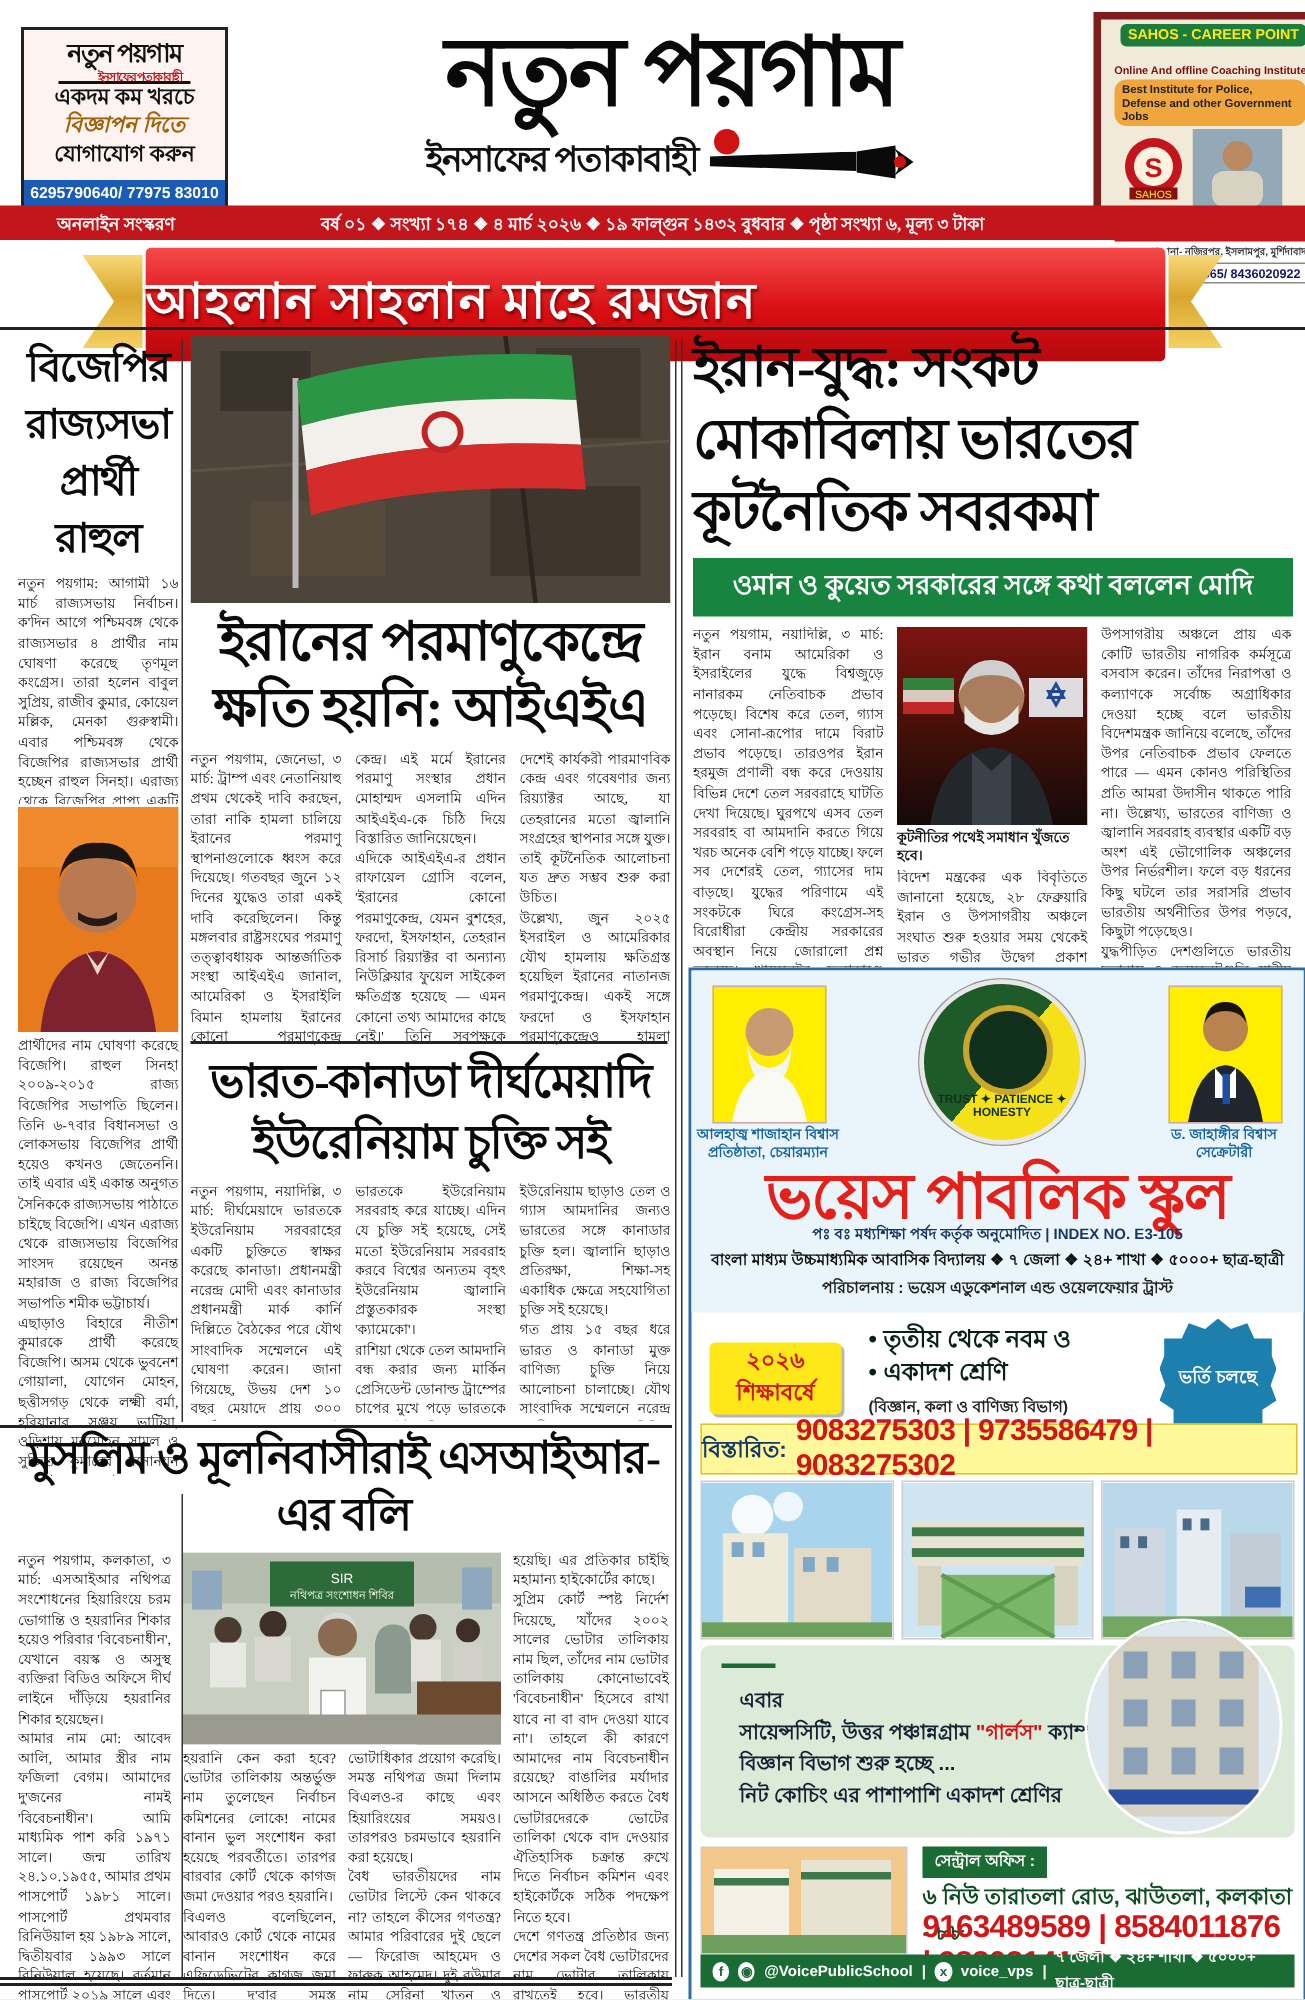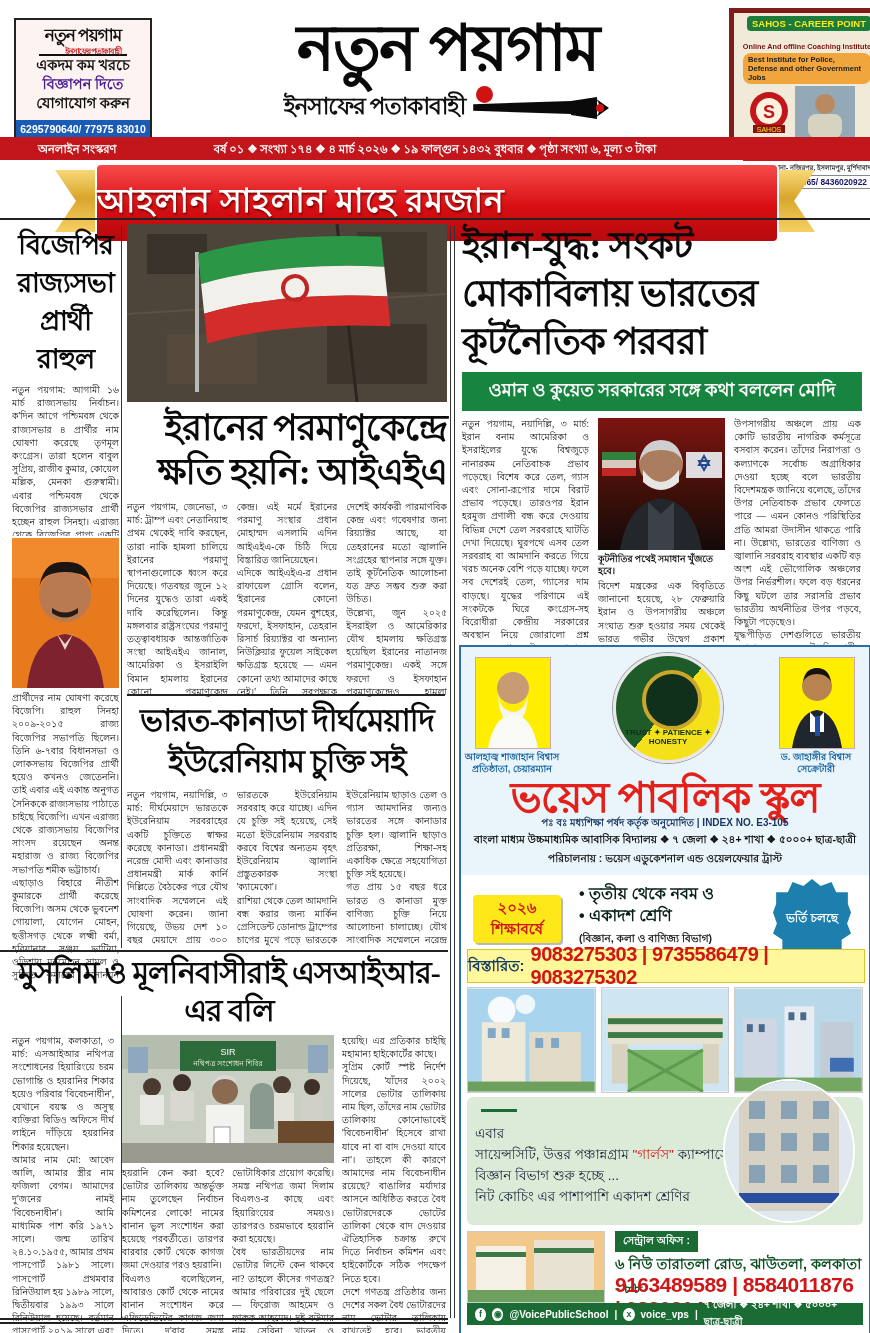--- a/index.html
+++ b/index.html
@@ -9,21 +9,21 @@
   .just{text-align:justify;}
   .hide-of{overflow:hidden;}
   .pre{white-space:pre-line;}
 
   
   .left-ad{left:14px;top:18px;width:134px;height:118px;background:#fdf3f0;border:2px solid #222;
            display:flex;flex-direction:column;align-items:center;}
   .la-logo{font-weight:bold;font-size:17px;border-bottom:2px solid #111;padding:2px 6px 0 6px;letter-spacing:-1px;}
   .la-logo i{font-style:normal;color:#c3161c;font-size:8px;display:block;text-align:right;line-height:4px;}
   .la-l{font-weight:bold;font-size:14.5px;line-height:19px;}
-  .la-red{color:#4c1d95;}
+  .la-red{color:#a16207;font-style:italic;}
   .la-phone{margin-top:auto;width:100%;background:#1a5bb5;color:#fff;font-weight:bold;font-size:10.5px;
             text-align:center;padding:3px 0;font-family:"Liberation Sans",sans-serif;}
 
   .masthead{left:175px;top:14px;width:545px;height:118px;text-align:center;}
   .logo-main{font-weight:bold;font-size:64px;line-height:70px;letter-spacing:-2px;color:#090909;position:relative;}
   .logo-dot{position:absolute;left:301px;top:72px;width:17px;height:17px;border-radius:50%;background:#cf1313;}
   .logo-sub-row{display:flex;align-items:center;justify-content:center;margin-top:4px;}
   .logo-sub{font-weight:bold;font-size:23px;letter-spacing:-1px;}
   .logo-strip{width:98px;height:13px;background:#0a0a0a;margin-left:8px;
               clip-path:polygon(0 25%,100% 0,100% 100%,0 75%);}
@@ -94,21 +94,21 @@
            font-weight:bold;font-size:12px;line-height:20px;display:flex;align-items:center;justify-content:center;
            text-align:center;clip-path:polygon(50% 0,61% 9%,75% 4%,81% 17%,96% 17%,96% 32%,100% 43%,95% 57%,100% 70%,88% 78%,88% 92%,73% 92%,63% 100%,50% 93%,37% 100%,27% 92%,12% 92%,12% 78%,0 70%,5% 57%,0 43%,4% 32%,4% 17%,19% 17%,25% 4%,39% 9%);}
   .v-phonebar{position:absolute;left:6px;top:302px;width:396px;height:32px;background:#fff89a;border:1px solid #d8c62a;
               display:flex;align-items:center;justify-content:center;font-weight:bold;}
   .v-phonebar .lbl{color:#123a6b;font-size:15px;margin-right:6px;}
   .v-phonebar .num{color:#d01616;font-size:20px;font-family:"Liberation Sans",sans-serif;letter-spacing:-0.5px;}
   .v-pics{position:absolute;left:6px;top:340px;width:396px;height:104px;display:flex;gap:5px;}
   .v-pics svg{border:1px solid #ccc;}
   .v-notice{position:absolute;left:6px;top:450px;width:396px;height:128px;background:#dcead8;border-radius:6px;}
   .v-notice .tick{position:absolute;left:14px;top:12px;width:36px;height:3px;background:#1b6b34;}
-  .v-notice .nt{position:absolute;left:8px;top:26px;font-size:13.5px;font-weight:normal;color:#123;line-height:21px;}
+  .v-notice .nt{position:absolute;left:26px;top:26px;font-size:13.5px;font-weight:bold;color:#123;line-height:21px;}
   .v-notice .red{color:#d01616;}
   .v-circle{position:absolute;right:8px;top:-18px;width:128px;height:140px;border-radius:50%;overflow:hidden;border:2px solid #fff;}
   .v-office{position:absolute;left:6px;top:584px;width:396px;height:72px;}
   .v-office .tag{position:absolute;left:148px;top:0;background:#1b6b34;color:#fff;font-weight:bold;
                  font-size:10.5px;padding:2px 8px;}
   .v-office .addr{position:absolute;left:148px;top:22px;color:#0d4d22;font-weight:bold;font-size:14.5px;}
   .v-office .ph{position:absolute;left:148px;top:42px;color:#d01616;font-weight:bold;font-size:21px;letter-spacing:-0.5px;}
   .v-footer{position:absolute;left:6px;top:656px;width:396px;height:22px;background:#1b6b34;color:#fff;
             display:flex;align-items:center;font-size:10px;font-weight:bold;padding:0 8px;box-sizing:border-box;gap:6px;}
   .soc{width:13px;height:13px;border-radius:50%;background:#fff;color:#1b6b34;display:inline-flex;
@@ -217,21 +217,21 @@
       <path d="M210 0 L230 178" stroke="#2c2620" stroke-width="3"></path>
       <path d="M0 90 L320 70" stroke="#5d5242" stroke-width="2"></path>
       <rect x="68" y="28" width="4" height="140" fill="#b9b9b9"></rect>
       <g transform="rotate(-6 72 40)">
         <path d="M72 30 Q150 16 256 32 L256 62 Q150 46 72 60 Z" fill="#2a9646"></path>
         <path d="M72 60 Q150 46 256 62 L256 92 Q150 76 72 90 Z" fill="#f2f0ea"></path>
         <path d="M72 90 Q150 76 256 92 L256 122 Q150 106 72 120 Z" fill="#d42b2b"></path>
         <circle cx="165" cy="74" r="12" fill="none" stroke="#c02424" stroke-width="4"></circle>
       </g>
     </svg>
-    <div class="hl" style="font-size:36px;line-height:44px;text-align:right;margin-top:4px;">ইরানের পরমাণুকেন্দ্রে ক্ষতি হয়নি: আইএইএ</div>
+    <div class="hl" style="font-size:36px;line-height:44px;text-align:center;margin-top:4px;">ইরানের পরমাণুকেন্দ্রে ক্ষতি হয়নি: আইএইএ</div>
     <div style="display:flex;gap:9px;margin-top:7px;">
       <div class="body-txt just pre hide-of" style="width:101px;height:196px;">নতুন পয়গাম, জেনেভা, ৩ মার্চ: ট্রাম্প এবং নেতানিয়াহু প্রথম থেকেই দাবি করছেন, তারা নাকি হামলা চালিয়ে ইরানের পরমাণু স্থাপনাগুলোকে ধ্বংস করে দিয়েছে। গতবছর জুনে ১২ দিনের যুদ্ধেও তারা একই দাবি করেছিলেন। কিন্তু মঙ্গলবার রাষ্ট্রসংঘের পরমাণু তত্ত্বাবধায়ক আন্তর্জাতিক সংস্থা আইএইএ জানাল, আমেরিকা ও ইসরাইলি বিমান হামলায় ইরানের কোনো পরমাণুকেন্দ্র ক্ষতিগ্রস্ত হয়নি। ইরানের রাষ্ট্রদূত রেজা নাজাফির দাবি, রবিবার ইসরাইল-আমেরিকার যৌথ হামলায় আংশিক ক্ষতি হয়েছে তাঁদের একটি পরমাণুকেন্দ্রের। সেটি হল নাতানজ</div>
       <div class="body-txt just pre hide-of" style="width:101px;height:196px;">কেন্দ্র। এই মর্মে ইরানের পরমাণু সংস্থার প্রধান মোহাম্মদ এসলামি এদিন আইএইএ-কে চিঠি দিয়ে বিস্তারিত জানিয়েছেন।
 এদিকে আইএইএ-র প্রধান রাফায়েল গ্রোসি বলেন, 'ইরানের কোনো পরমাণুকেন্দ্র, যেমন বুশহের, ফরদো, ইসফাহান, তেহরান রিসার্চ রিয়্যাক্টর বা অন্যান্য নিউক্লিয়ার ফুয়েল সাইকেল ক্ষতিগ্রস্ত হয়েছে — এমন কোনো তথ্য আমাদের কাছে নেই।' তিনি সবপক্ষকে সর্বোচ্চ সতর্কতা অবলম্বন করে উত্তেজনা প্রশমনের আহ্বান জানান। আরও বলেন, মধ্যপ্রাচ্যের যুদ্ধ পরিস্থিতি ভয়ংকর এবং এতে পরমাণু নিরাপত্তার ক্ষেত্রে ঝুঁকি বাড়ছে। ইরান-সহ অনেক</div>
       <div class="body-txt just pre hide-of" style="width:101px;height:196px;">দেশেই কার্যকরী পারমাণবিক কেন্দ্র এবং গবেষণার জন্য রিয়্যাক্টর আছে, যা তেহরানের মতো জ্বালানি সংগ্রহের স্থাপনার সঙ্গে যুক্ত। তাই কূটনৈতিক আলোচনা যত দ্রুত সম্ভব শুরু করা উচিত।
 উল্লেখ্য, জুন ২০২৫ ইসরাইল ও আমেরিকার যৌথ হামলায় ক্ষতিগ্রস্ত হয়েছিল ইরানের নাতানজ পরমাণুকেন্দ্র। একই সঙ্গে ফরদো ও ইসফাহান পরমাণুকেন্দ্রেও হামলা চালানো হয়েছিল। হামলার বিষয়টি নিশ্চিত করেছিল আন্তর্জাতিক পরমাণু সংস্থা আইএইএ। তবে সেবারও পরমাণু কেন্দ্রগুলিতে লক্ষ্য করে হামলা হলেও তেমন বড় ধরনের ক্ষতি হয়নি।</div>
     </div>
   </div>
   <div class="abs hr-mid" style="left:127px;top:694px;width:318px;"></div>
 
@@ -242,21 +242,21 @@
 উল্লেখ্য, বিশ্বের দ্বিতীয় বৃহত্তম ইউরেনিয়াম সরবরাহকারী দেশ কানাডা। তারা ২০১৩ সাল থেকে</div>
       <div class="body-txt just pre hide-of" style="width:101px;height:158px;">ভারতকে ইউরেনিয়াম সরবরাহ করে যাচ্ছে। এদিন যে চুক্তি সই হয়েছে, সেই মতো ইউরেনিয়াম সরবরাহ করবে বিশ্বের অন্যতম বৃহৎ ইউরেনিয়াম জ্বালানি প্রস্তুতকারক সংস্থা 'ক্যামেকো'।
 রাশিয়া থেকে তেল আমদানি বন্ধ করার জন্য মার্কিন প্রেসিডেন্ট ডোনাল্ড ট্রাম্পের চাপের মুখে পড়ে ভারতকে এখন ইউরেনিয়াম, তেল, গ্যাস আর কয়লার মতো জ্বালানির বিকল্প উৎসের খোঁজ করতে হচ্ছে।
 সেই সূত্রেই কানাডার প্রধানমন্ত্রীর এই ভারত সফর।</div>
       <div class="body-txt just pre hide-of" style="width:101px;height:158px;">ইউরেনিয়াম ছাড়াও তেল ও গ্যাস আমদানির জন্যও ভারতের সঙ্গে কানাডার চুক্তি হল। জ্বালানি ছাড়াও প্রতিরক্ষা, শিক্ষা-সহ একাধিক ক্ষেত্রে সহযোগিতা চুক্তি সই হয়েছে।
 গত প্রায় ১৫ বছর ধরে ভারত ও কানাডা মুক্ত বাণিজ্য চুক্তি নিয়ে আলোচনা চালাচ্ছে। যৌথ সাংবাদিক সম্মেলনে নরেন্দ্র মোদী কানাডার সঙ্গে বিভিন্ন ক্ষেত্র সহযোগিতার কথা উল্লেখ করে বলেন, কারিগরি আর উদ্ভাবনের ব্যাপারে দুটি দেশ স্বাভাবিক সহযোগী।</div>
     </div>
   </div>
 
   <div class="abs" style="left:462px;top:222px;width:400px;">
-    <div class="hl" style="font-size:37px;line-height:48px;">ইরান-যুদ্ধ: সংকট মোকাবিলায় ভারতের কূটনৈতিক পরবরা</div>
+    <div class="hl" style="font-size:37px;line-height:48px;">ইরান-যুদ্ধ: সংকট মোকাবিলায় ভারতের কূটনৈতিক সবরকমা</div>
     <div style="background:#17853f;color:#fff;font-weight:bold;font-size:18px;text-align:center;padding:4px 0;margin-top:6px;">ওমান ও কুয়েত সরকারের সঙ্গে কথা বললেন মোদি</div>
     <div style="display:flex;gap:9px;margin-top:7px;">
       <div class="body-txt just pre hide-of" style="width:127px;height:276px;">নতুন পয়গাম, নয়াদিল্লি, ৩ মার্চ: ইরান বনাম আমেরিকা ও ইসরাইলের যুদ্ধে বিশ্বজুড়ে নানারকম নেতিবাচক প্রভাব পড়েছে। বিশেষ করে তেল, গ্যাস এবং সোনা-রূপোর দামে বিরাট প্রভাব পড়েছে। তারওপর ইরান হরমুজ প্রণালী বন্ধ করে দেওয়ায় বিভিন্ন দেশে তেল সরবরাহে ঘাটতি দেখা দিয়েছে। ঘুরপথে এসব তেল সরবরাহ বা আমদানি করতে গিয়ে খরচ অনেক বেশি পড়ে যাচ্ছে। ফলে সব দেশেরই তেল, গ্যাসের দাম বাড়ছে। যুদ্ধের পরিণামে এই সংকটকে ঘিরে কংগ্রেস-সহ বিরোধীরা কেন্দ্রীয় সরকারের অবস্থান নিয়ে জোরালো প্রশ্ন তুলেছে। খামেনেইর হত্যাকাণ্ডে শোক প্রকাশ করে বার্তা না দেওয়ার কারণেও কেন্দ্র সরকার ও প্রধানমন্ত্রীকে তুলোধনা করছে বিরোধী দলগুলো।
 এই প্রেক্ষিতে প্রধানমন্ত্রী কূটনৈতিক তৎপরতা আরও জোরদার করেছেন। মঙ্গলবার তিনি ওমানের সুলতান এবং কুয়েতের যুবরাজের সঙ্গে ফোনে কথা বলে বর্তমান পরিস্থিতি নিয়ে বিস্তারিত আলোচনা করেন। প্রধানমন্ত্রীর দপ্তর সূত্রে জানানো হয়েছে, অঞ্চলের সাম্প্রতিক পরিস্থিতি, নিরাপত্তা ও স্থিতিশীলতা নিয়ে দুই শীর্ষ আরব দেশের রাষ্ট্রনেতার সঙ্গে মত বিনিময় করেন মোদী। একই সঙ্গে দিল্লি যে স্পষ্ট করে দিয়েছে, সংঘাতের দ্রুত অবসান এবং সংলাপ ও</div>
       <div style="width:127px;">
         <svg width="127" height="132" viewBox="0 0 127 132" style="display:block;">
           <defs>
             <linearGradient id="mg" x1="0" y1="0" x2="0" y2="1">
               <stop offset="0" stop-color="#7e1410"></stop>
                 <stop offset="0.55" stop-color="#401008"></stop>

